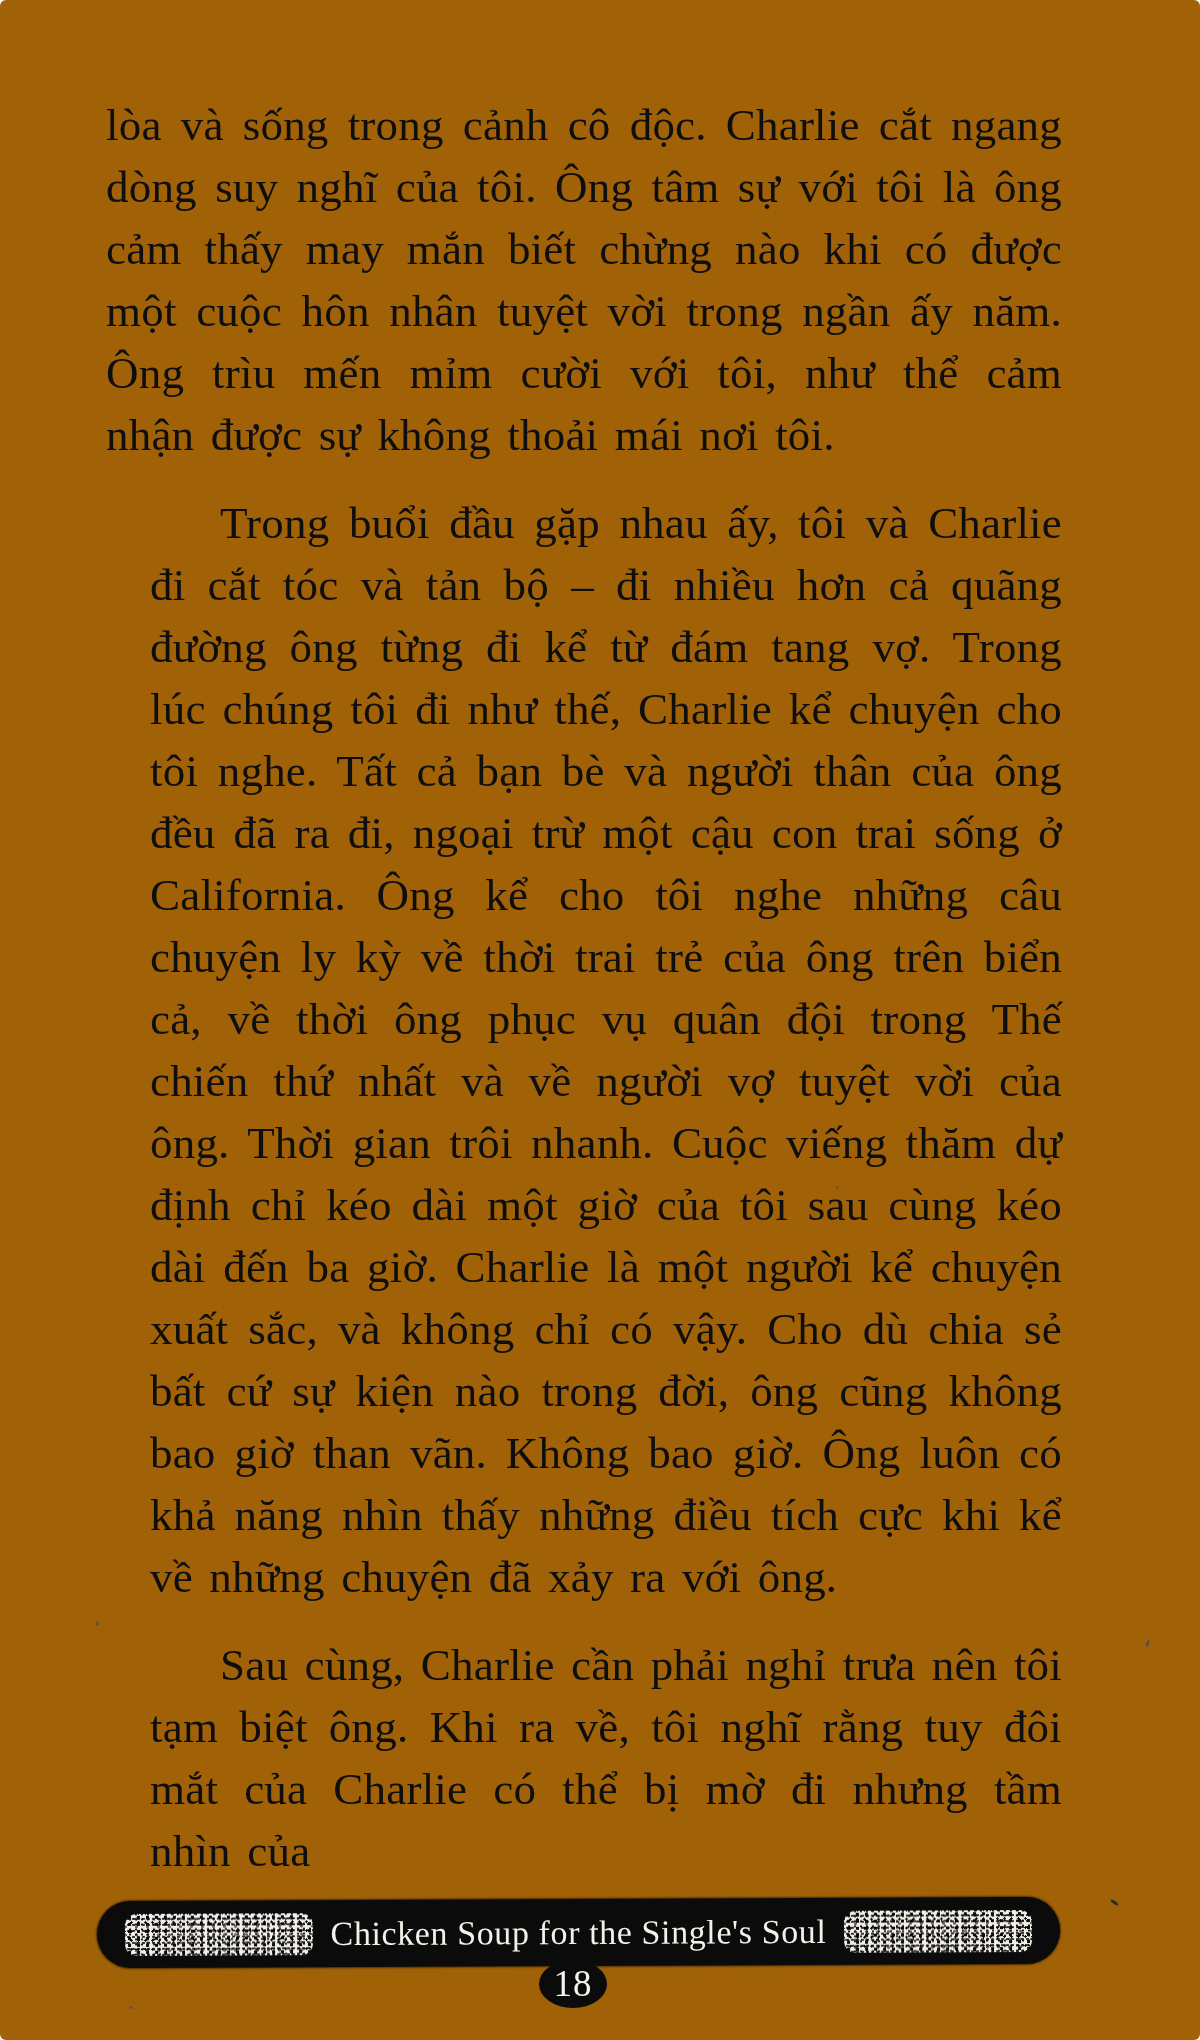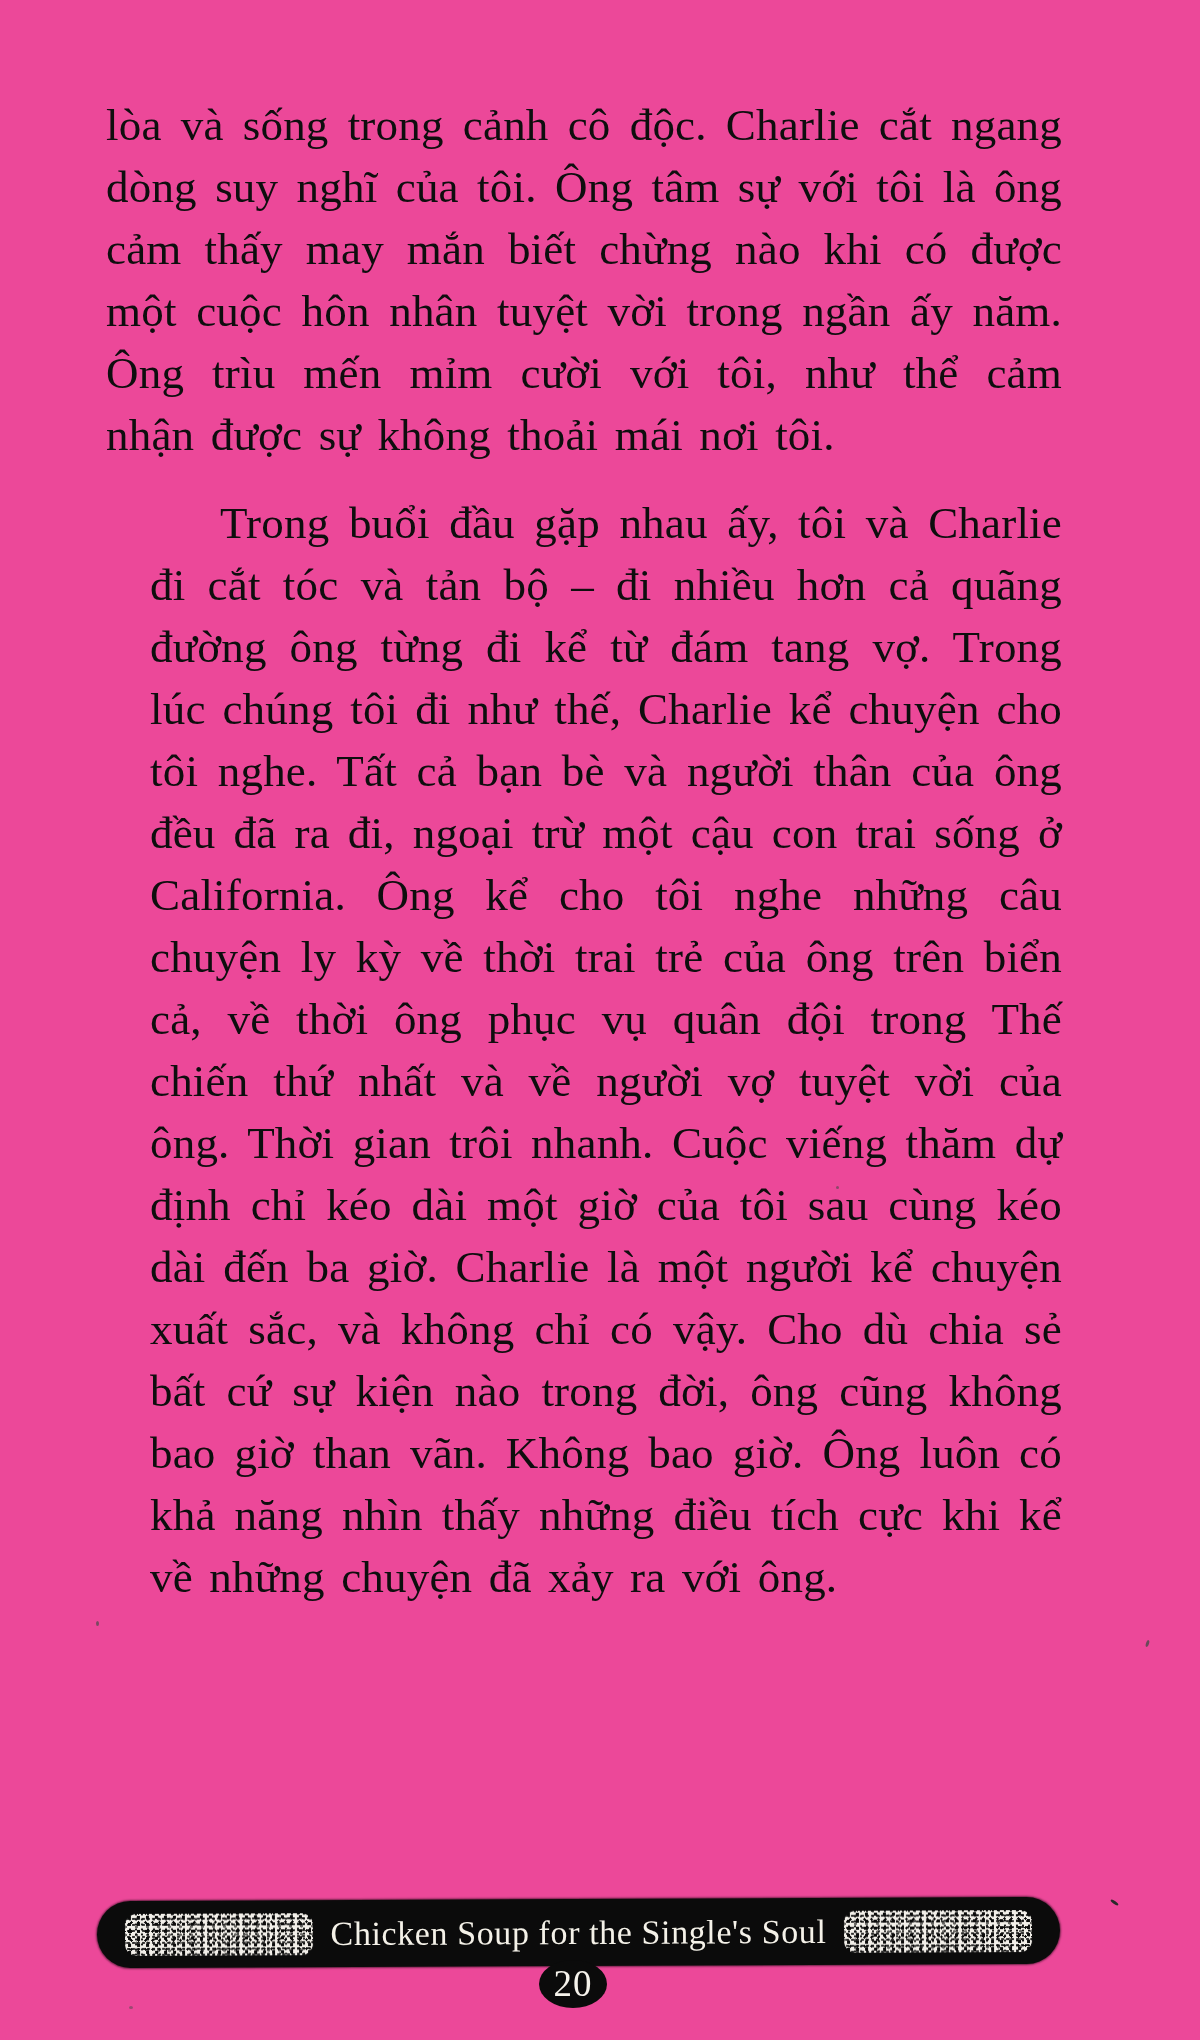--- a/index.html
+++ b/index.html
@@ -8,22 +8,23 @@
     width: 1200px;
     height: 2040px;
     background: #ffffff;
     overflow: hidden;
     font-family: "Liberation Serif", serif;
   }
   .page {
     position: relative;
     width: 1200px;
     height: 2040px;
-    background: #ec4899;
+    background: #a16207;
     color: #0d0d0d;
+    border-radius: 6px;
   }
   
   .text-block {
     position: absolute;
     left: 106px;
     top: 94px;
     width: 956px;
     font-size: 45px;
     line-height: 62px;
     text-align: justify;
@@ -115,30 +116,31 @@
   .speck.s5 { left: 129px; top: 2006px; width: 4px; height: 3px; opacity: .5; }
 </style>
 </head>
 <body>
 
 <div class="page">
 
   <section class="text-block">
     <p class="para">lòa và sống trong cảnh cô độc. Charlie cắt ngang dòng suy nghĩ của tôi. Ông tâm sự với tôi là ông cảm thấy may mắn biết chừng nào khi có được một cuộc hôn nhân tuyệt vời trong ngần ấy năm. Ông trìu mến mỉm cười với tôi, như thể cảm nhận được sự không thoải mái nơi tôi.</p>
     <p class="para indented">Trong buổi đầu gặp nhau ấy, tôi và Charlie đi cắt tóc và tản bộ – đi nhiều hơn cả quãng đường ông từng đi kể từ đám tang vợ. Trong lúc chúng tôi đi như thế, Charlie kể chuyện cho tôi nghe. Tất cả bạn bè và người thân của ông đều đã ra đi, ngoại trừ một cậu con trai sống ở California. Ông kể cho tôi nghe những câu chuyện ly kỳ về thời trai trẻ của ông trên biển cả, về thời ông phục vụ quân đội trong Thế chiến thứ nhất và về người vợ tuyệt vời của ông. Thời gian trôi nhanh. Cuộc viếng thăm dự định chỉ kéo dài một giờ của tôi sau cùng kéo dài đến ba giờ. Charlie là một người kể chuyện xuất sắc, và không chỉ có vậy. Cho dù chia sẻ bất cứ sự kiện nào trong đời, ông cũng không bao giờ than vãn. Không bao giờ. Ông luôn có khả năng nhìn thấy những điều tích cực khi kể về những chuyện đã xảy ra với ông.</p>
+    <p class="para indented">Sau cùng, Charlie cần phải nghỉ trưa nên tôi tạm biệt ông. Khi ra về, tôi nghĩ rằng tuy đôi mắt của Charlie có thể bị mờ đi nhưng tầm nhìn của</p>
   </section>
 
   <div class="footer-banner">
     <span class="noise"></span>
     <span class="banner-title">Chicken Soup for the Single's Soul</span>
     <span class="noise"></span>
   </div>
 
   <div class="page-badge">
-    <span>20</span>
+    <span>18</span>
   </div>
 
   <div class="speck s1"></div>
   <div class="speck s2"></div>
   <div class="speck s3"></div>
   <div class="speck s4"></div>
   <div class="speck s5"></div>
 
 </div>
 

